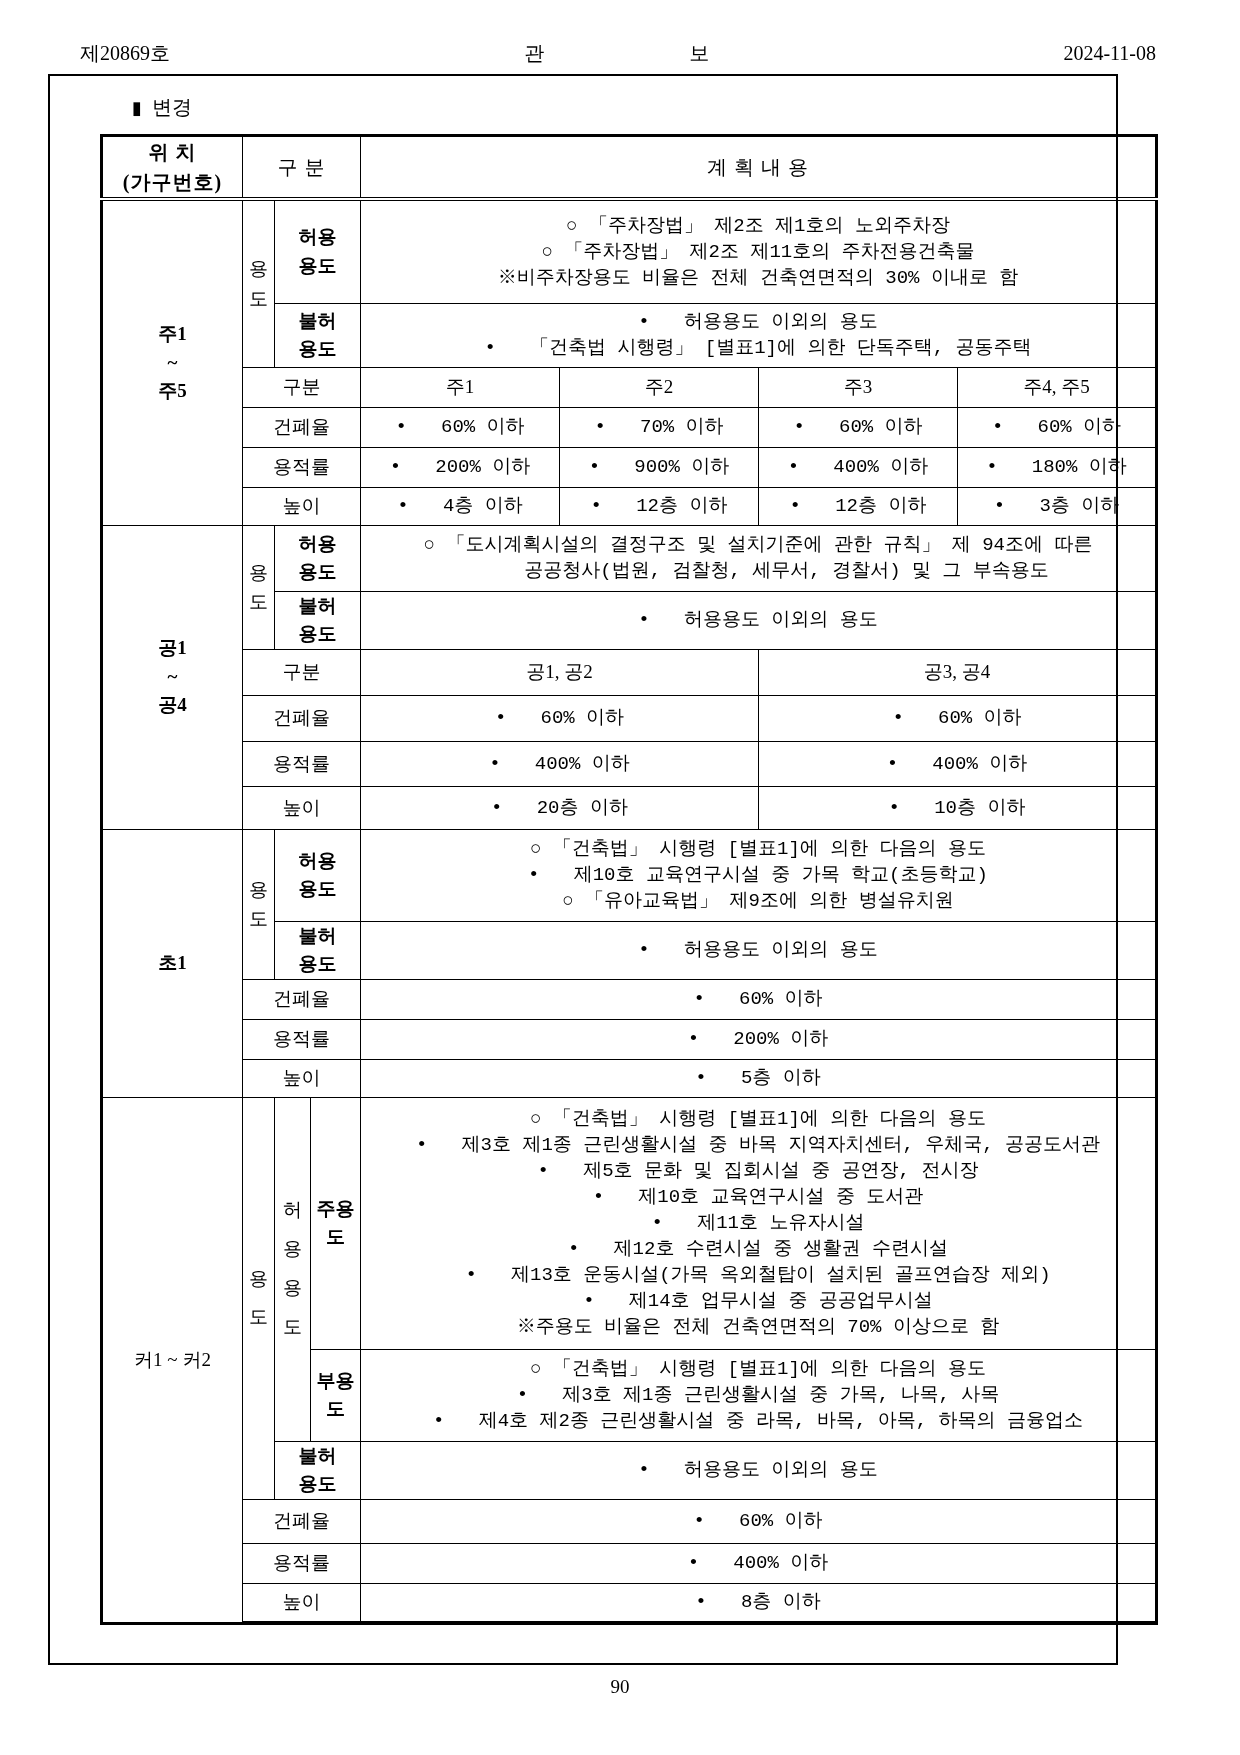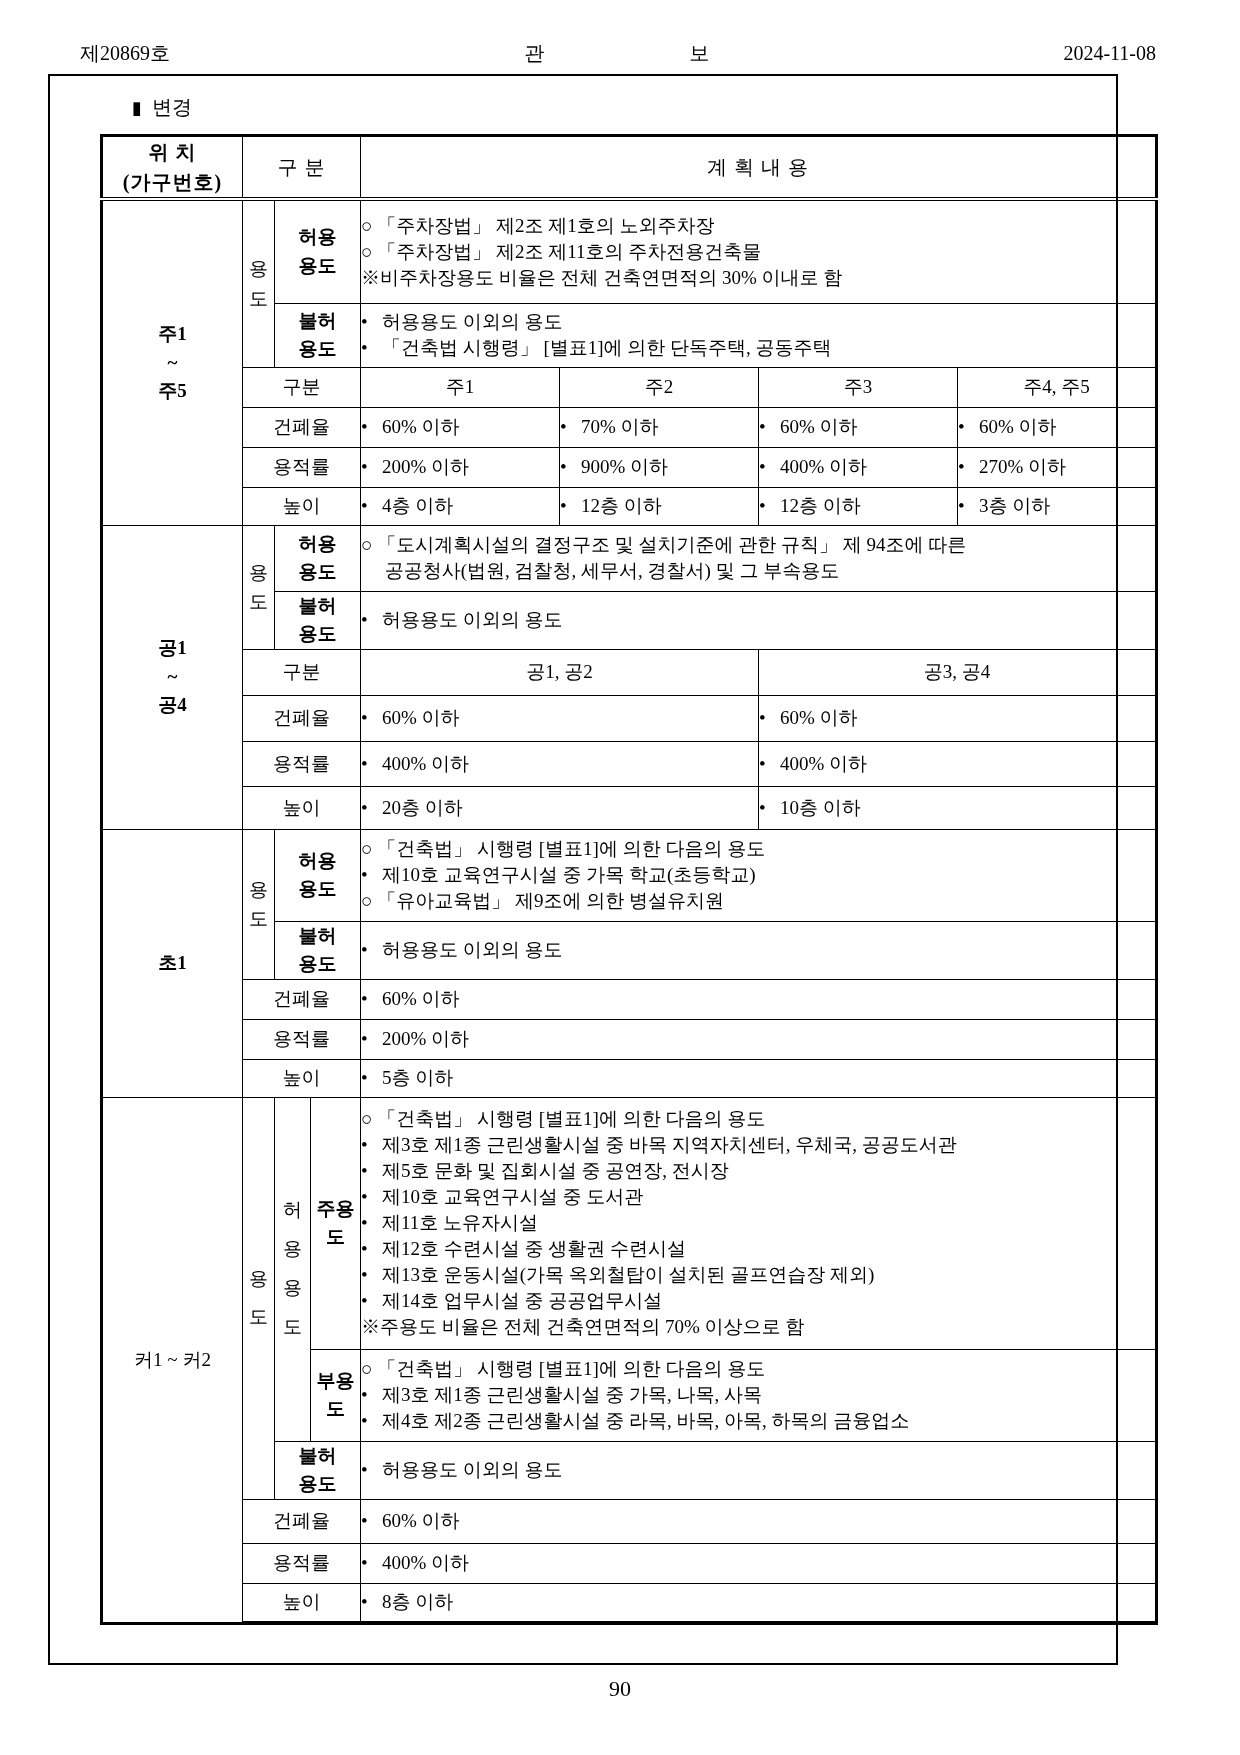--- a/index.html
+++ b/index.html
@@ -29,34 +29,34 @@
     border-collapse:collapse;table-layout:fixed;
     border:3px solid #000;
   }
   .plan-table td{
     border:1.5px solid #000;padding:0;vertical-align:middle;
     font-size:19px;overflow:hidden;
   }
   .c{text-align:center;}
   .pre{white-space:pre-line;line-height:1.5;font-weight:bold;}
   .content{
-    text-align:left;padding:6px 8px 6px 13px;
-    white-space:pre-wrap;line-height:26px;
+    text-align:center;padding:6px 8px 6px 13px;
+    white-space:pre-wrap;line-height:26px;font-family:Liberation Mono, monospace;
   }
   .thead td{border-bottom:4px double #000;font-size:20px;letter-spacing:1px;}
   tr.last td{border-bottom:4px solid #000;}
   
   .vstack{
     display:inline-block;width:1.1em;line-height:1.55;
     word-break:break-all;text-align:center;white-space:normal;
   }
   .vstack.sp2{line-height:2.0;}
   .vstack.sp4{line-height:2.05;}
   
-  .page-number{position:absolute;top:1676px;left:0;right:0;text-align:center;font-size:22px;}
+  .page-number{position:absolute;top:1676px;left:0;right:0;text-align:center;font-size:19px;}
 </style>
 </head>
 <body>
 
 <div>
 
   <div class="page-header">
     <span>제20869호</span>
     <span class="gz-center">
       <span>관</span>
@@ -120,21 +120,21 @@
         <td class="content">•   60% 이하</td>
         <td class="content">•   70% 이하</td>
         <td class="content">•   60% 이하</td>
         <td class="content">•   60% 이하</td>
       </tr>
       <tr style="height:40px">
         <td class="c" colspan="3">용적률</td>
         <td class="content">•   200% 이하</td>
         <td class="content">•   900% 이하</td>
         <td class="content">•   400% 이하</td>
-        <td class="content">•   270% 이하</td>
+        <td class="content">•   180% 이하</td>
       </tr>
       <tr style="height:38px">
         <td class="c" colspan="3">높이</td>
         <td class="content">•   4층 이하</td>
         <td class="content">•   12층 이하</td>
         <td class="content">•   12층 이하</td>
         <td class="content">•   3층 이하</td>
       </tr>
 
       <tr style="height:66px">

